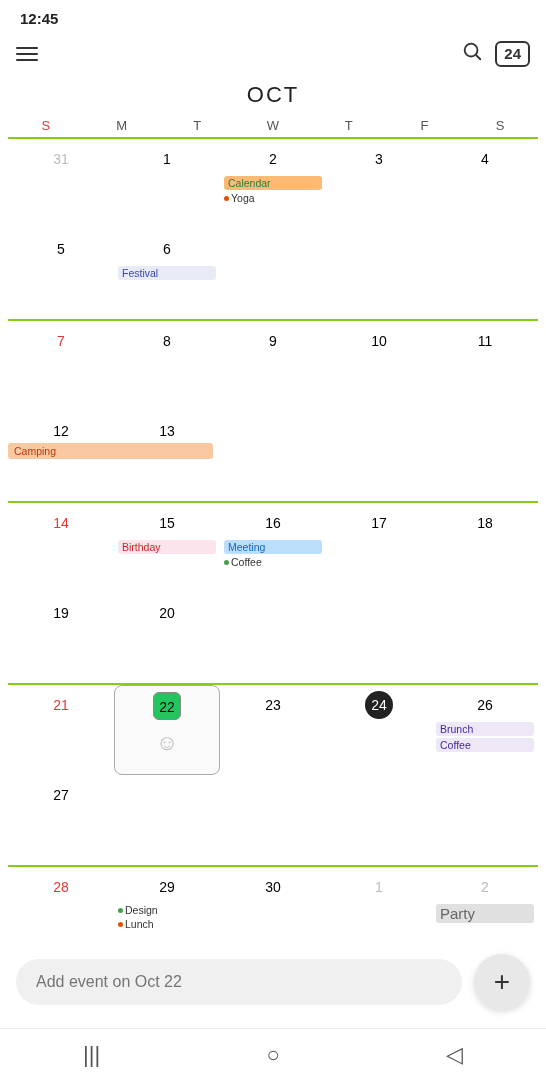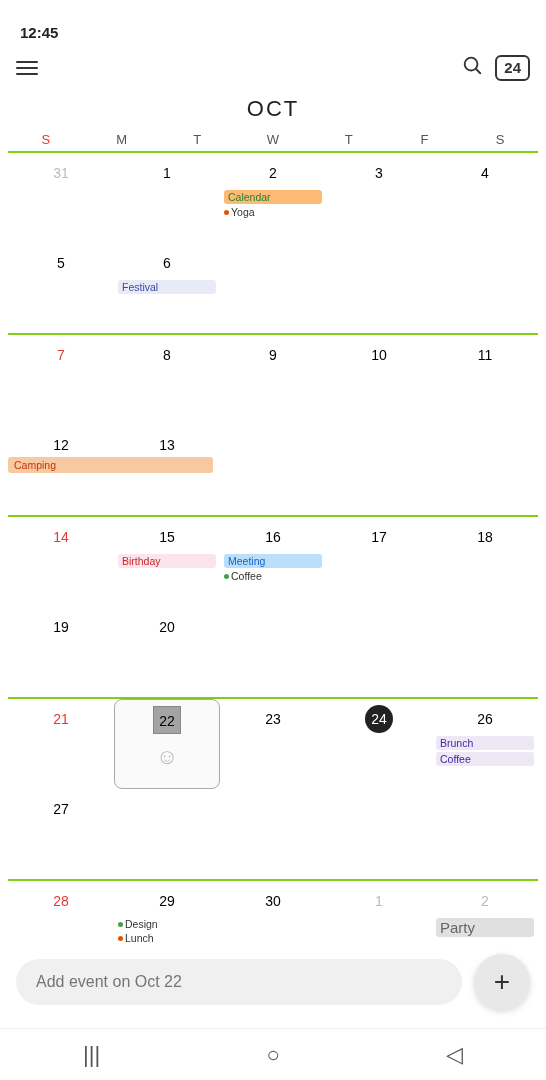--- a/index.html
+++ b/index.html
@@ -11,21 +11,21 @@
       font-family: 'Segoe UI', Arial, sans-serif;
       position: relative;
       overflow-x: hidden;
     }
 
     
     .status-bar {
       display: flex;
       justify-content: flex-start;
       align-items: center;
-      padding: 24px 20px 5px;
+      padding: 10px 20px 5px;
       font-size: 15px;
       font-weight: 600;
       color: #222;
     }
 
     
     .toolbar {
       display: flex;
       justify-content: space-between;
       align-items: center;
@@ -106,22 +106,22 @@
     }
     .day-num.sunday { color: #e53935; }
     .day-num.other-month { color: #bbb; }
     .day-num.today {
       background: #222;
       color: #fff;
       border-radius: 50%;
     }
     .day-num.selected-day {
       border: 1.5px solid #888;
-      border-radius: 0;
-      background: #a3a3a3;
+      border-radius: 6px;
+      background: #22c55e;
     }
 
     
     .event-tag {
       display: block;
       font-size: 10.5px;
       border-radius: 3px;
       padding: 1px 4px;
       margin-bottom: 2px;
       white-space: nowrap;

